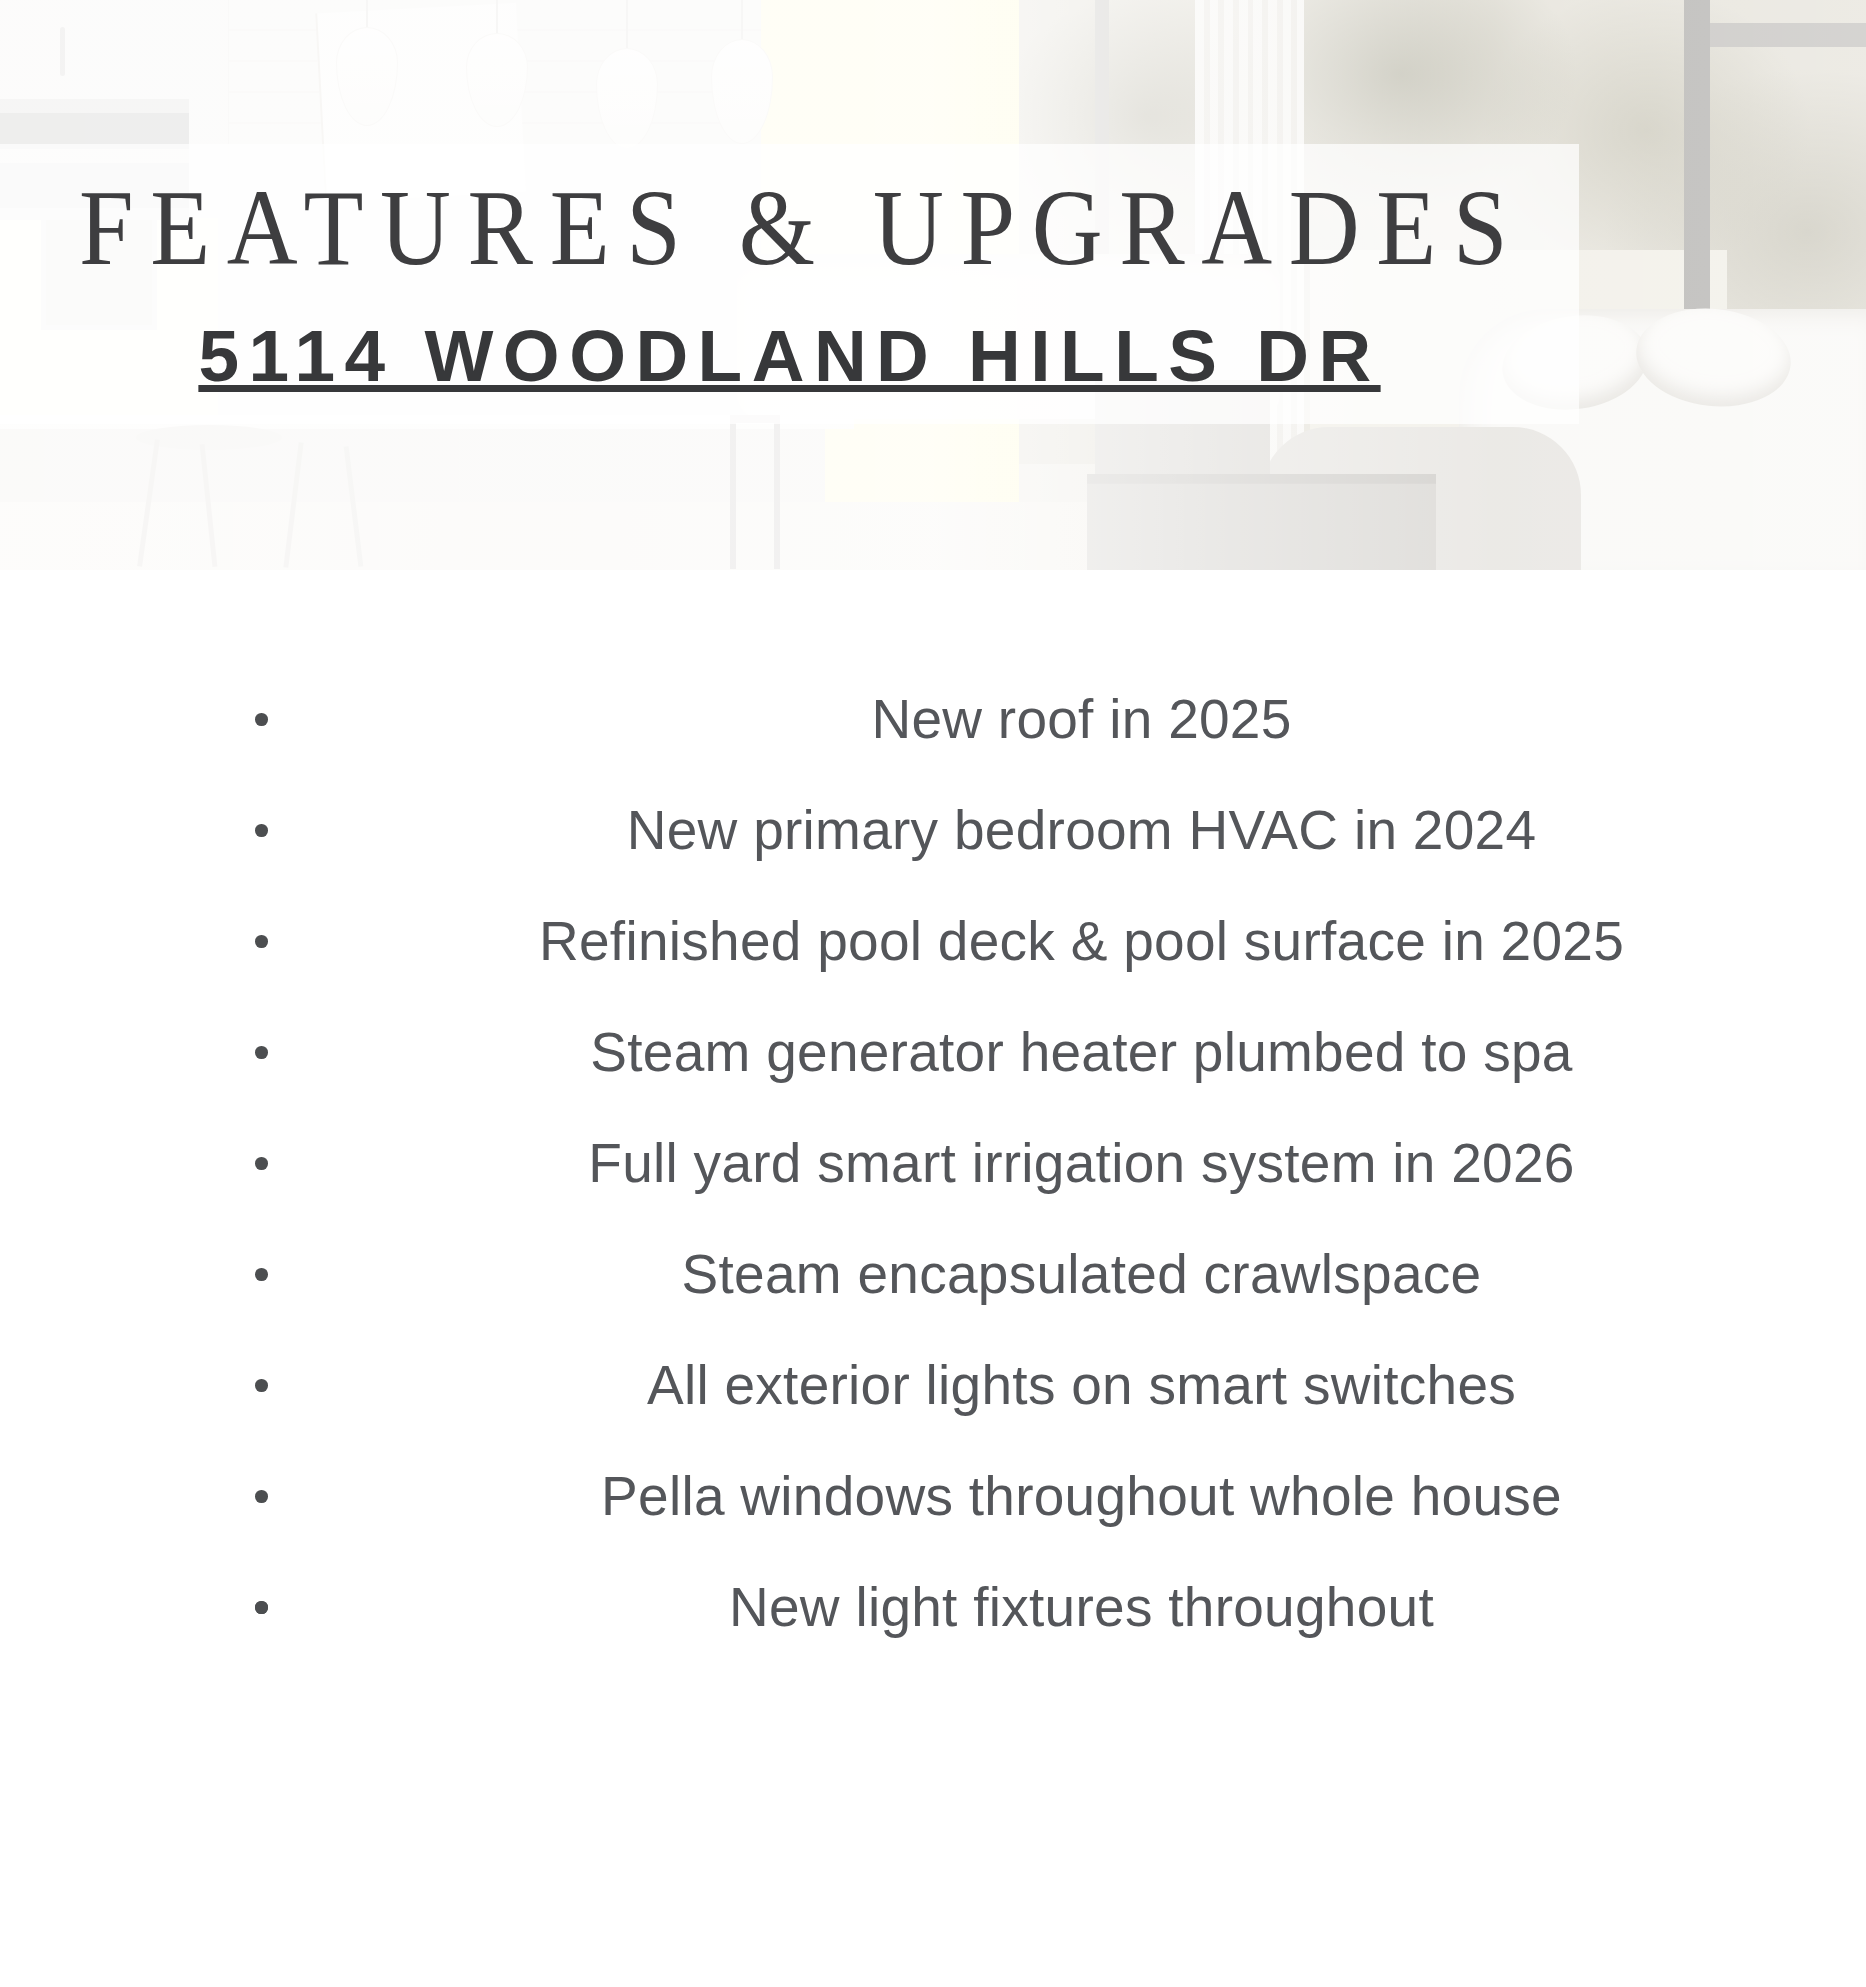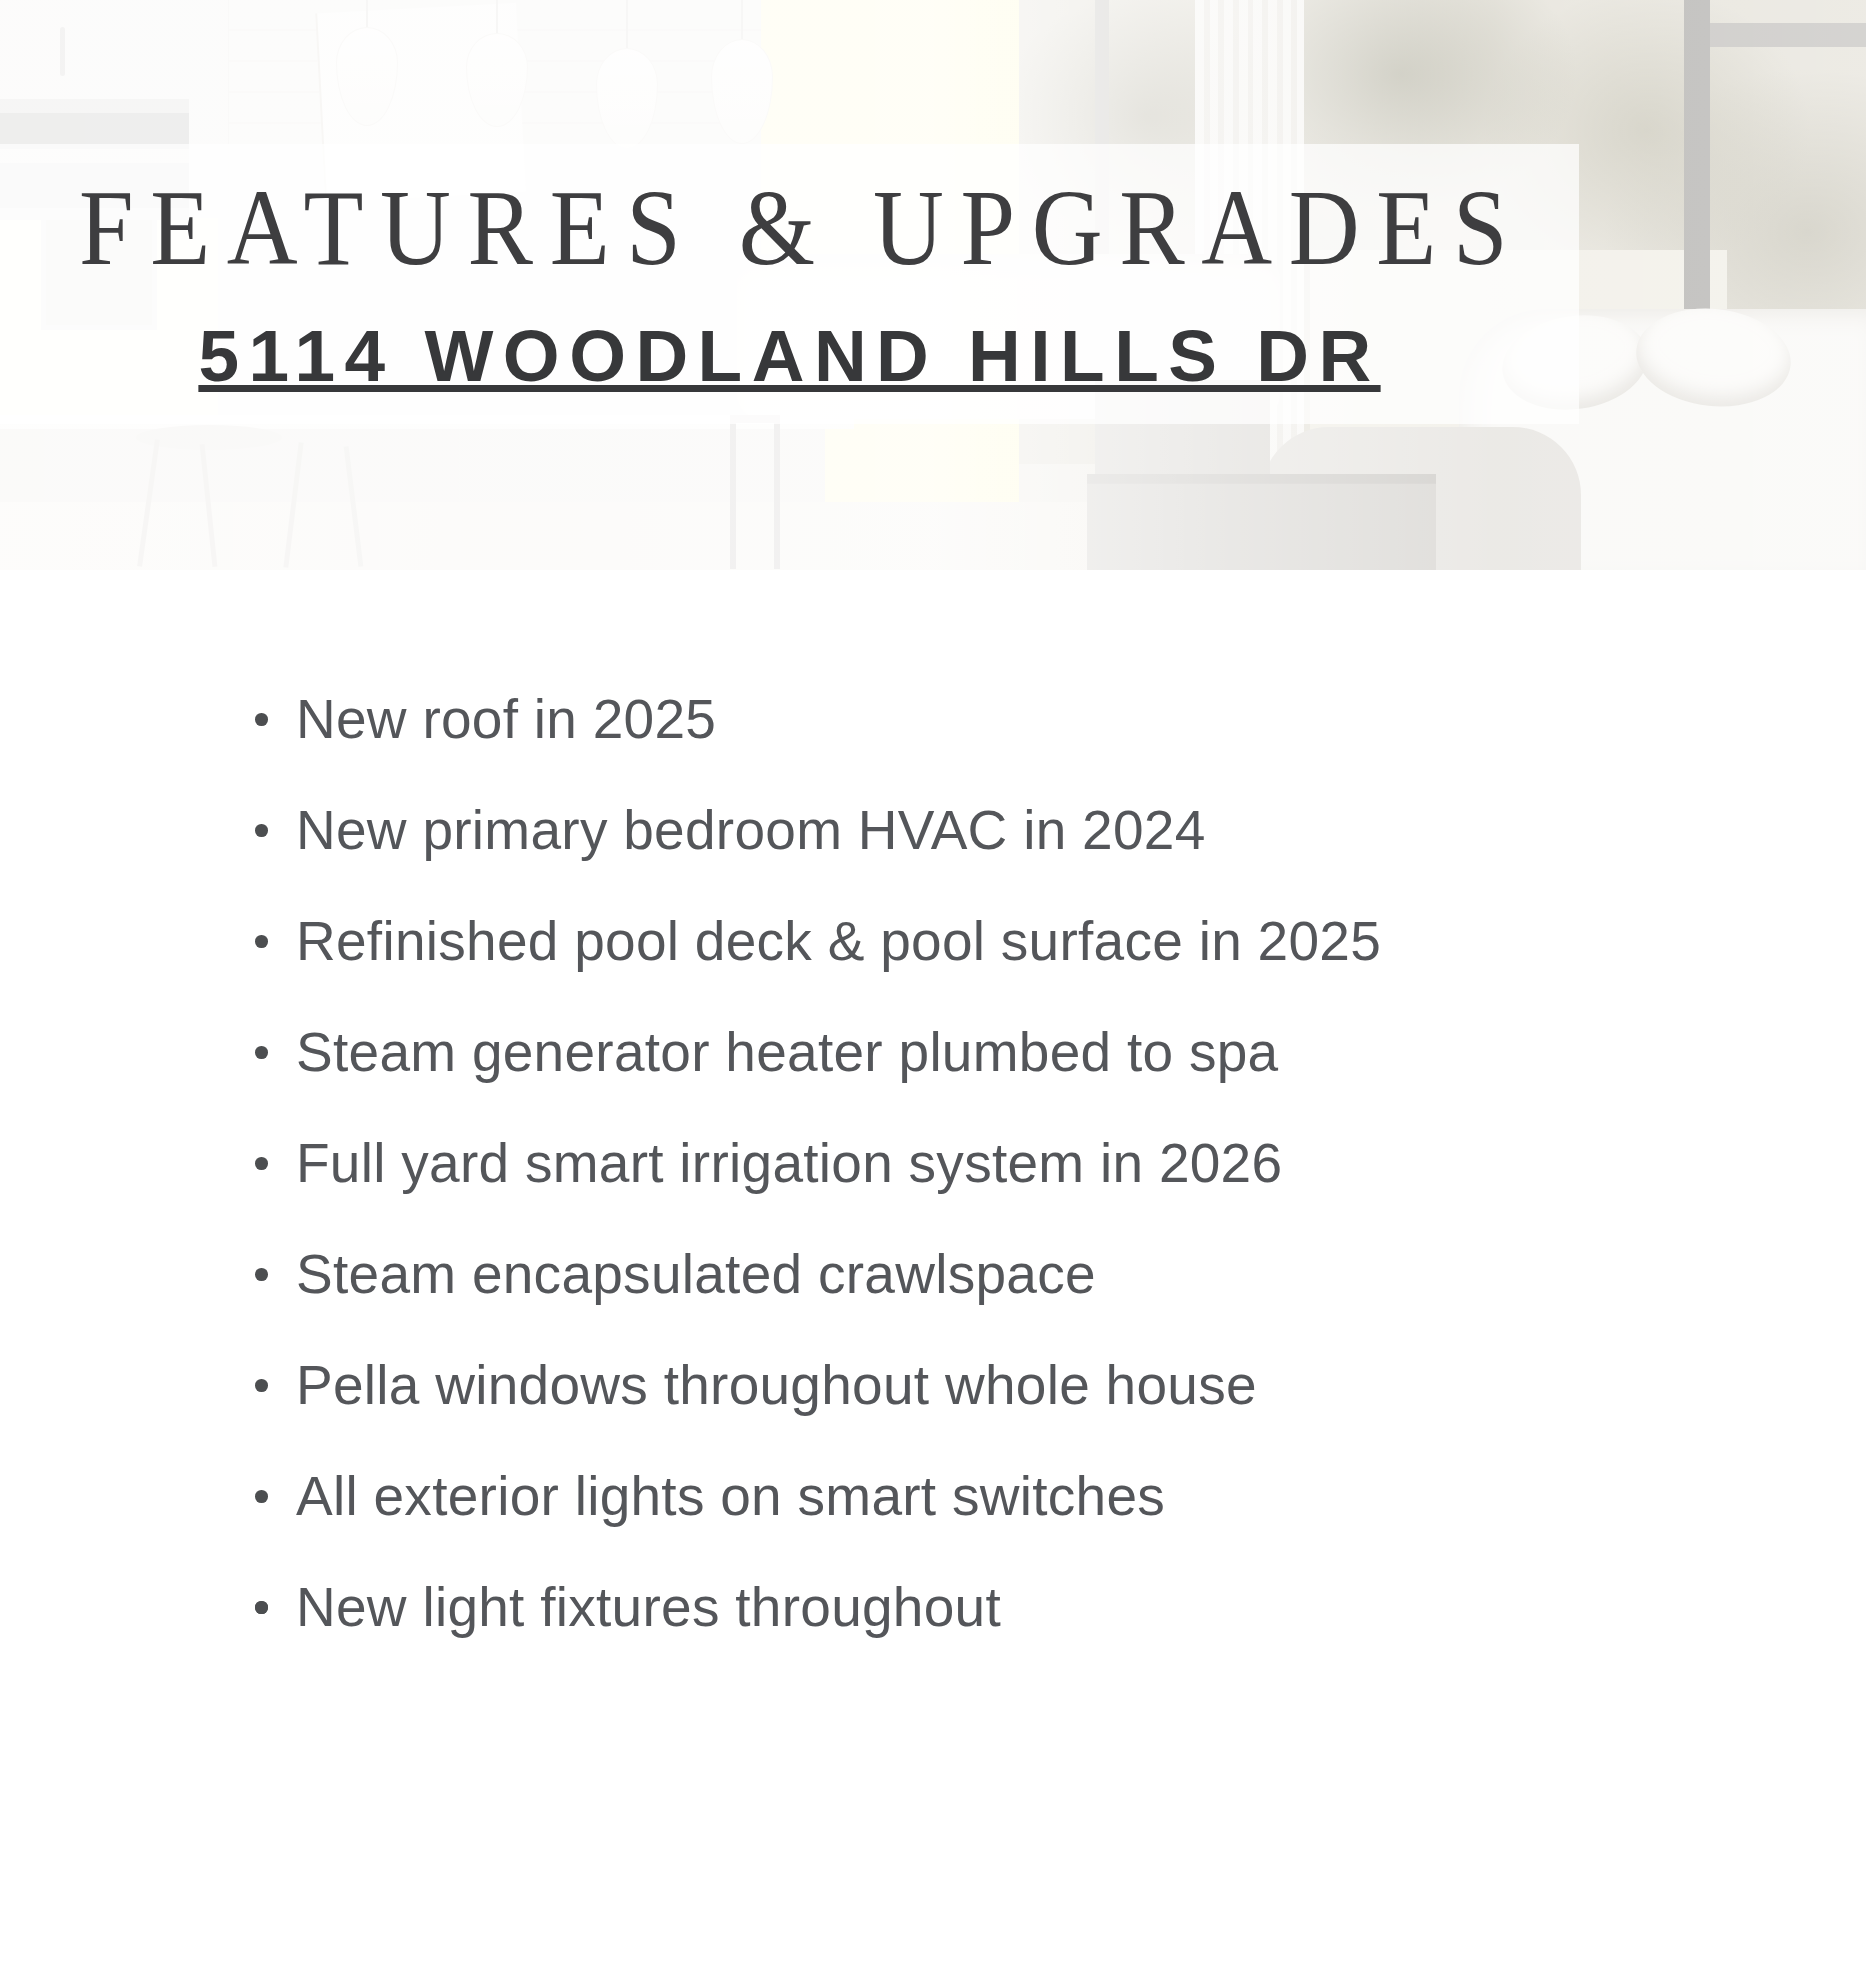--- a/index.html
+++ b/index.html
@@ -94,21 +94,21 @@
     font-size:73px;line-height:.9;letter-spacing:.13em;
     color:#37383a;white-space:nowrap;text-decoration:underline;}
 
   
   .features{position:relative;width:1867px;}
   .features ul{list-style:none;margin:122px 0 0 296px;padding:0;}
   .features li{
     position:relative;
     font-family:"Liberation Sans", sans-serif;font-weight:300;
     font-size:55px;line-height:1;color:#54565a;
-    margin:0 0 56px 0;white-space:nowrap;letter-spacing:.005em;}
+    margin:0 0 56px 0;white-space:nowrap;letter-spacing:.005em;text-align:center;}
   .features .dot{
     position:absolute;left:-41px;top:21.3px;width:12.6px;height:12.6px;
     border-radius:50%;background:#4c4e50;}
 </style>
 </head>
 <body>
 
 <header class="hero">
 
   <div class="planks"></div>
@@ -173,19 +173,19 @@
 </header>
 
 <section class="features">
   <ul>
     <li><span class="dot"></span><span>New roof in 2025</span></li>
     <li><span class="dot"></span><span>New primary bedroom HVAC in 2024</span></li>
     <li><span class="dot"></span><span>Refinished pool deck &amp; pool surface in 2025</span></li>
     <li><span class="dot"></span><span>Steam generator heater plumbed to spa</span></li>
     <li><span class="dot"></span><span>Full yard smart irrigation system in 2026</span></li>
     <li><span class="dot"></span><span>Steam encapsulated crawlspace</span></li>
+    <li><span class="dot"></span><span>All exterior lights on smart switches</span></li>
     <li><span class="dot"></span><span>Pella windows throughout whole house</span></li>
-    <li><span class="dot"></span><span>All exterior lights on smart switches</span></li>
     <li><span class="dot"></span></li>
     <li><span class="dot"></span><span>New light fixtures throughout</span></li>
   </ul>
 </section>
 
 
 </body></html>

